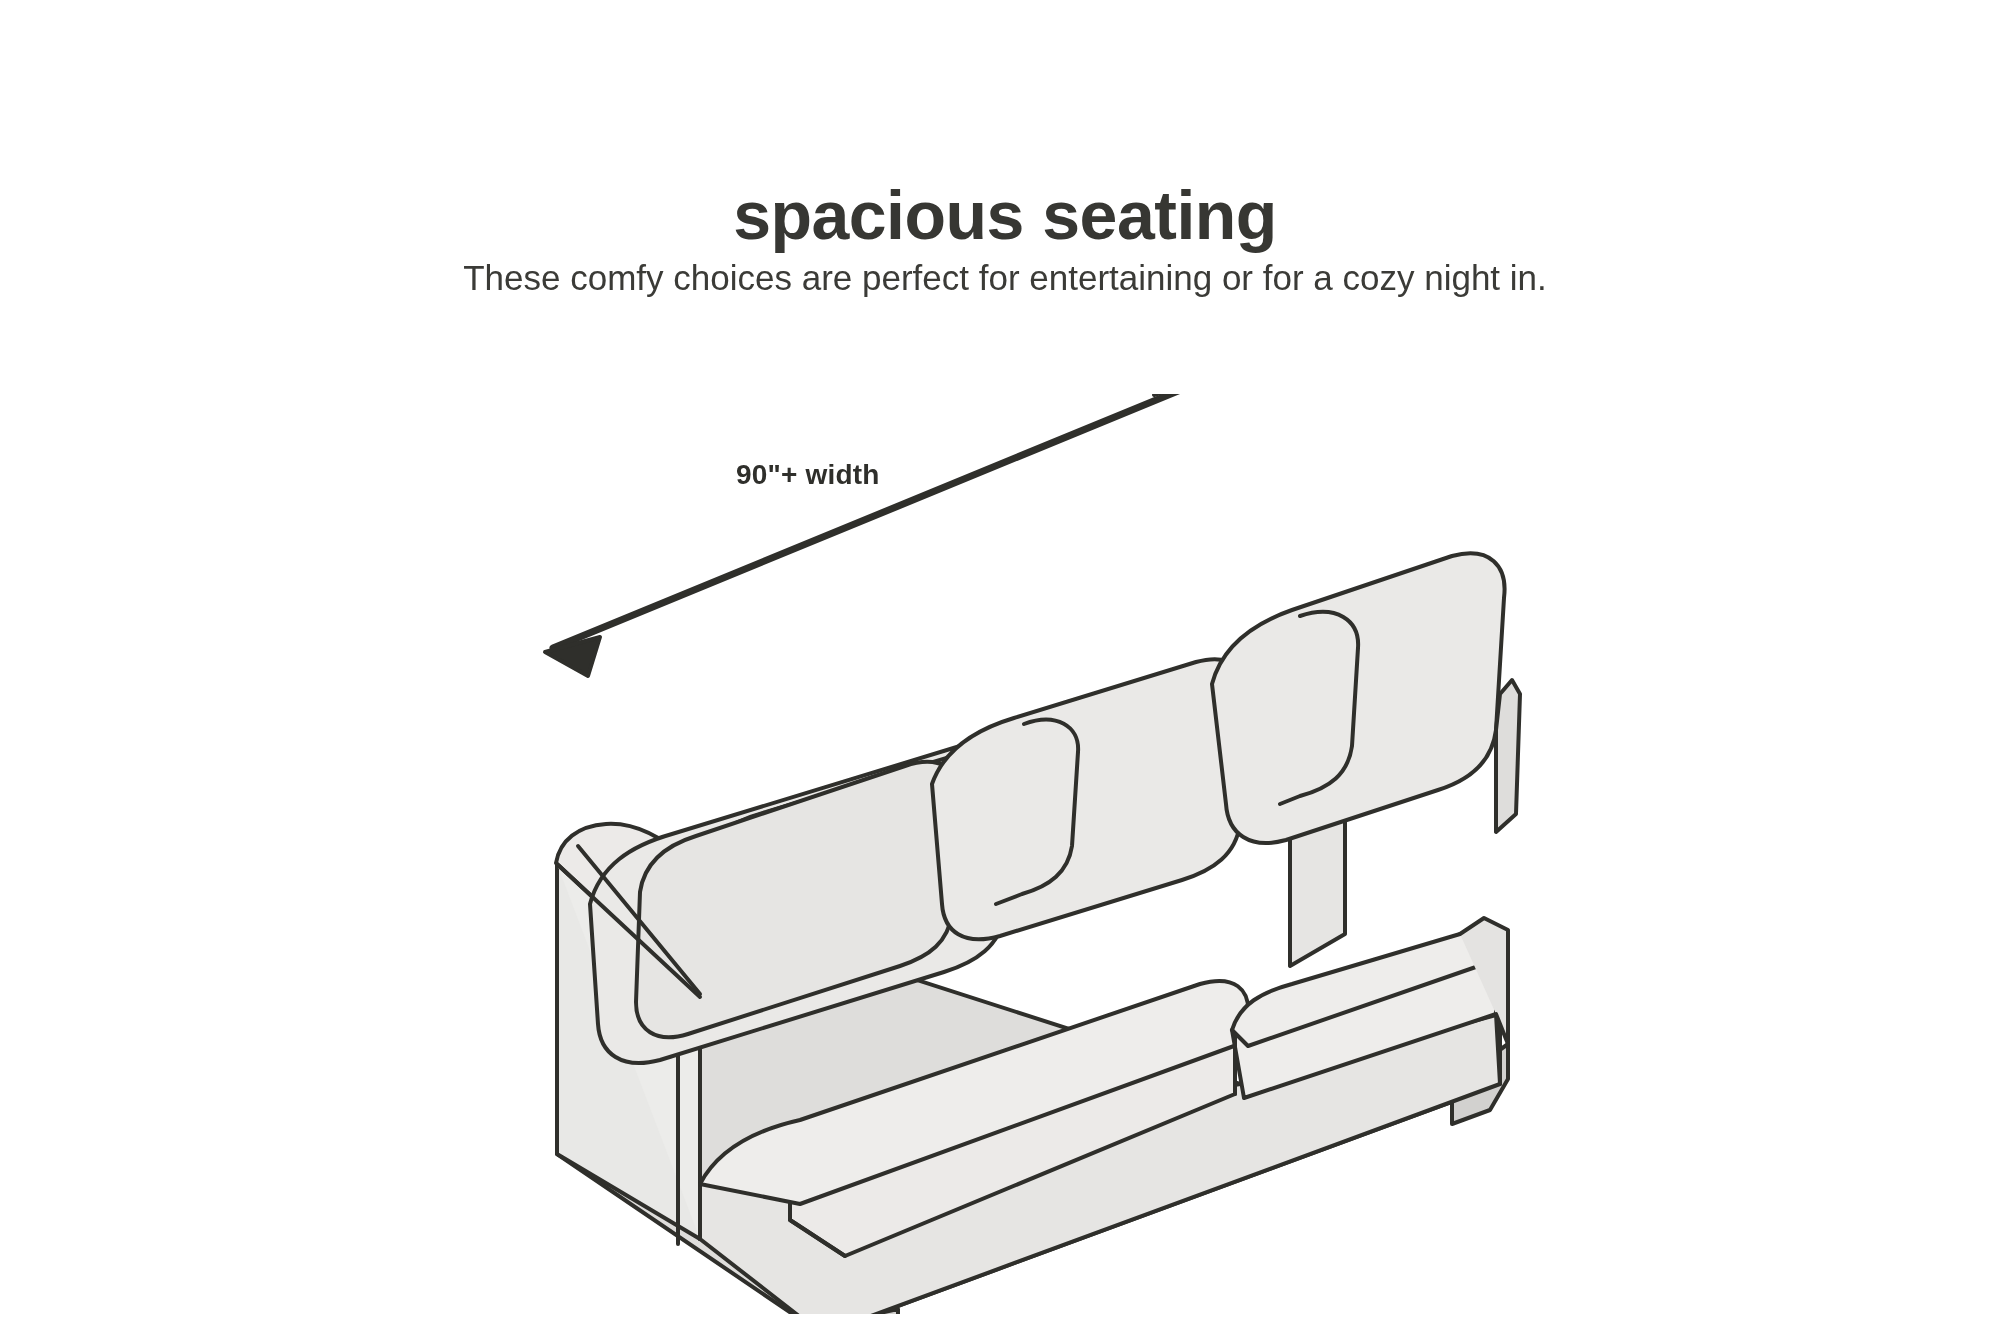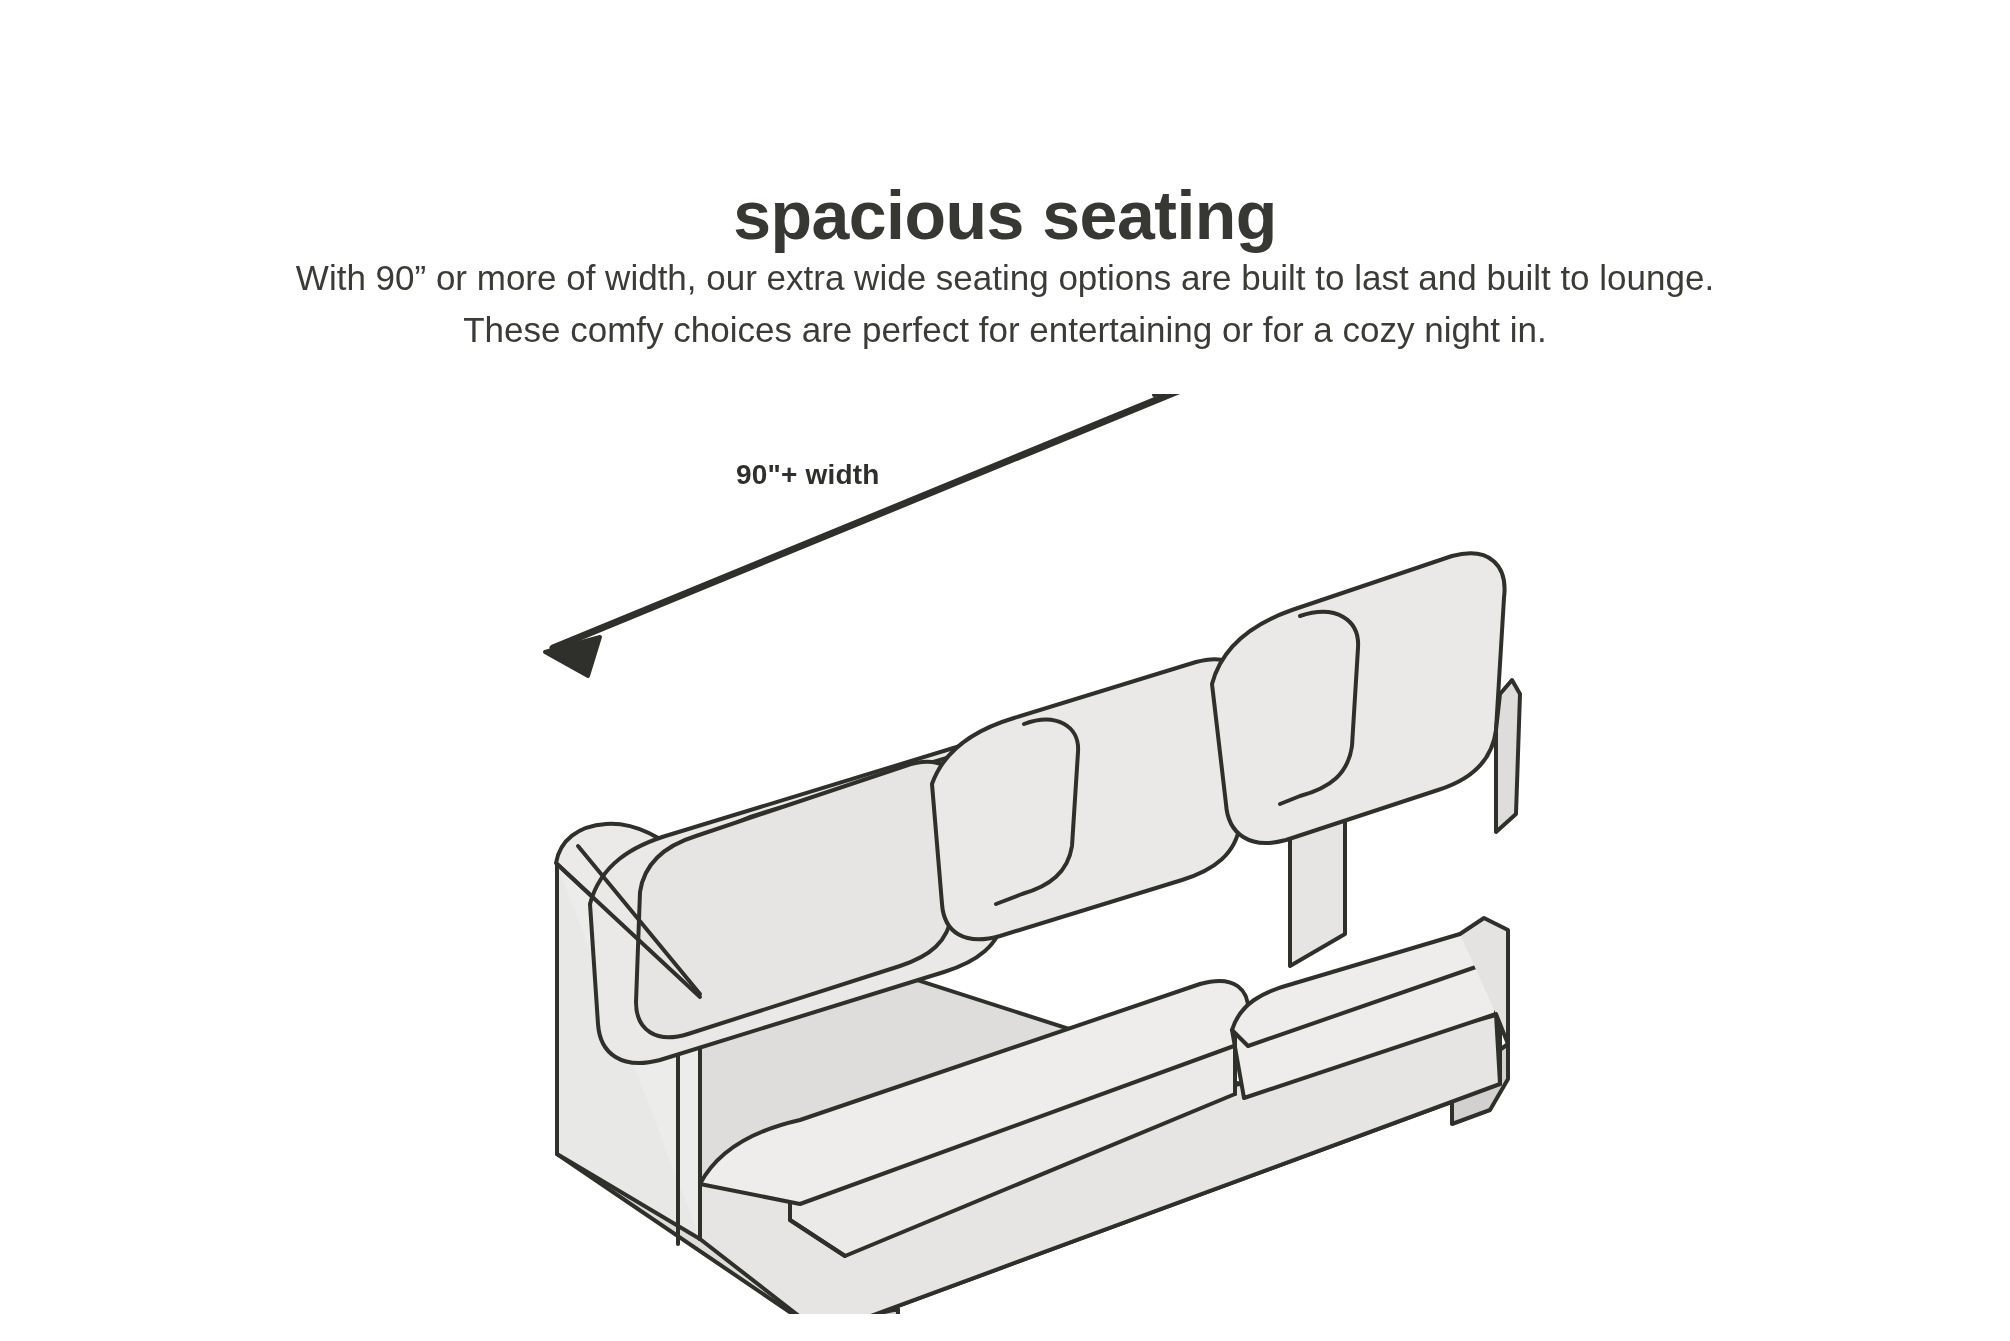--- a/index.html
+++ b/index.html
@@ -72,21 +72,20 @@
   }
 </style>
 </head>
 <body>
 
 <div class="page">
 
   <h1 class="headline">spacious seating</h1>
 
   <div class="subcopy">
-    <span class="line">With 90” or more of width, our extra wide seating options are built to last and built to lounge.</span>
     <span class="line">These comfy choices are perfect for entertaining or for a cozy night in.</span>
   </div>
 
   <div class="illustration">
     <svg viewBox="0 0 2010 920" xmlns="http://www.w3.org/2000/svg" aria-hidden="true">
       <g fill="none" stroke="#2f2f2b" stroke-width="4" stroke-linejoin="round" stroke-linecap="round">
 
         <g stroke-width="7">
           <line x1="553" y1="254" x2="1200" y2="-12" stroke="#2f2f2b"></line>
         </g>

